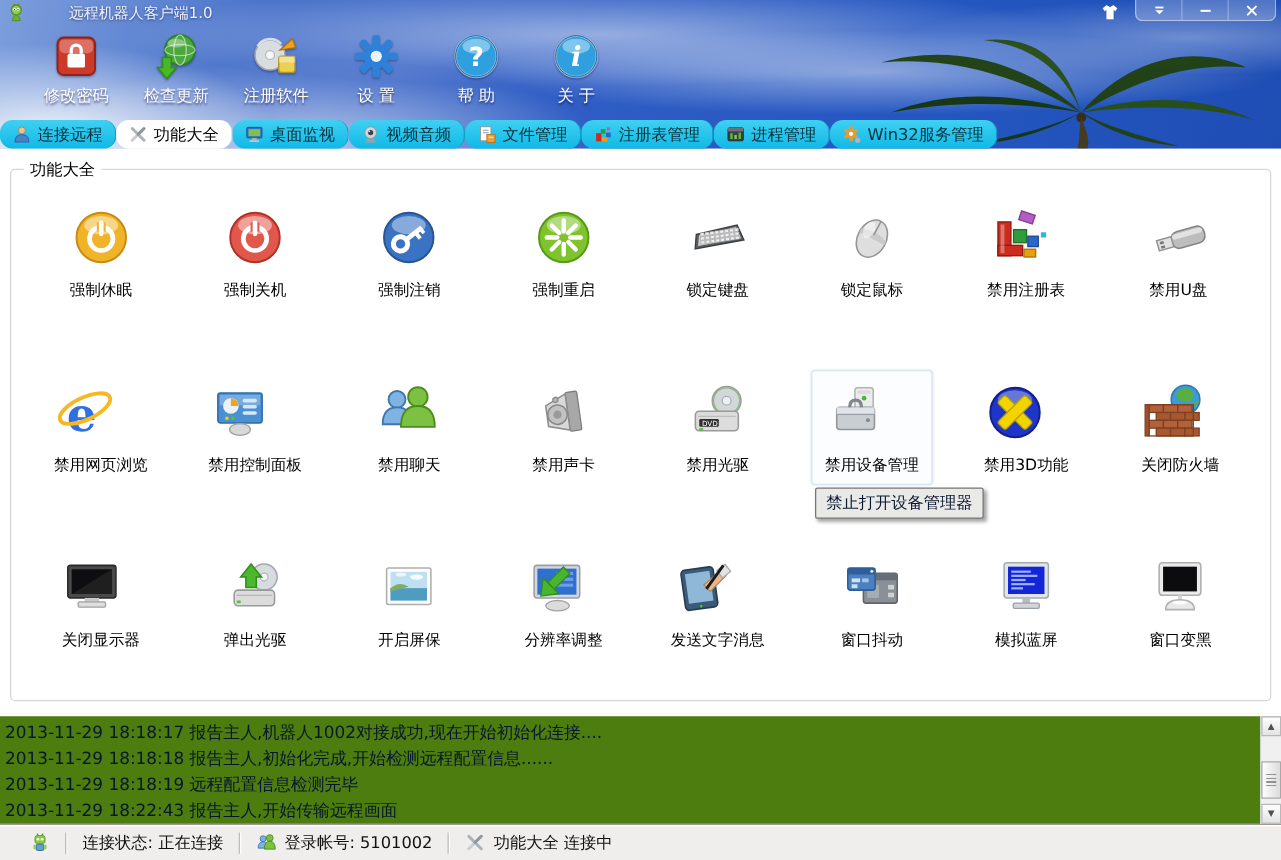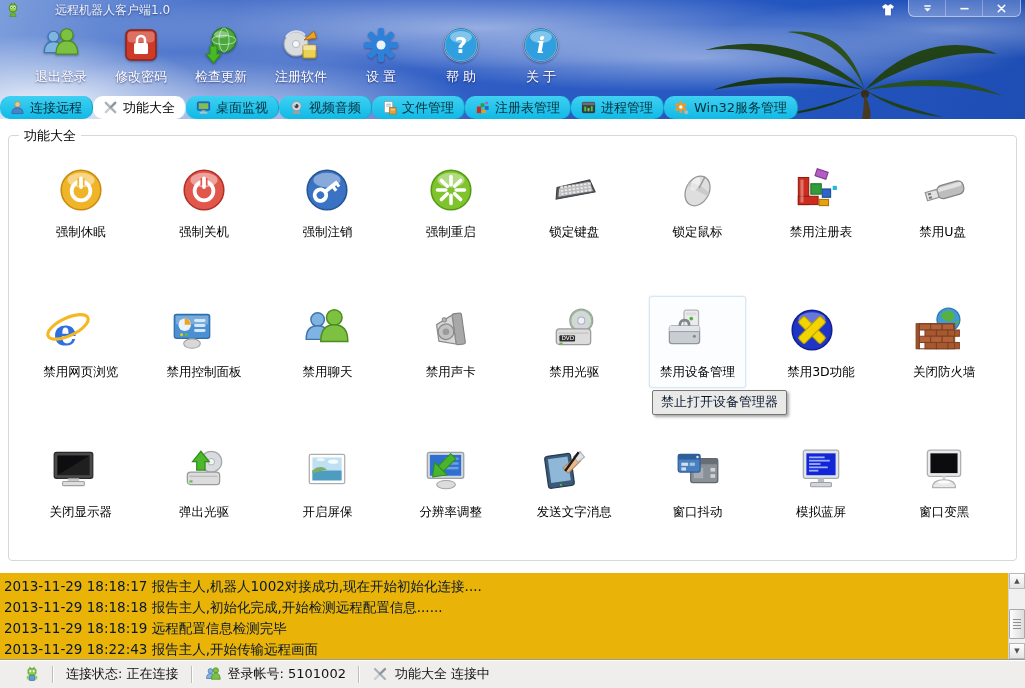--- a/index.html
+++ b/index.html
@@ -51,21 +51,21 @@
   .grid { display:grid; grid-template-columns:repeat(8,1fr); padding:20px 10px 0; }
   .cell { height:140px; display:flex; justify-content:center; cursor:pointer; }
   .cell-box { display:flex; flex-direction:column; align-items:flex-start; padding:8px 10px 6px; border:1px solid transparent; border-radius:3px; height:92px; }
   .cell-box.hovered { background:#fbfdfe; border:1px solid #d9e7f3; box-shadow:0 0 2px rgba(120,160,200,.35); }
   .gicon, .gicon svg { width:50px; height:50px; display:block; }
   .glabel { margin-top:9px; font-size:12.5px; color:#000; white-space:nowrap; }
   .tooltip { position:absolute; left:652px; top:271px; background:#e9e9e7; border:1px solid #767676; border-radius:2px;
     padding:2px 8px 3px; font-size:13px; color:#0a1830; box-shadow:2px 2px 3px rgba(0,0,0,.35); z-index:5; white-space:nowrap; }
 
   
-  .log { position:relative; height:88px; background:#eab308; border-top:2px solid #fdfdfd; }
+  .log { position:relative; height:88px; background:#4d7c0f; border-top:2px solid #fdfdfd; }
   .loglines { padding:3px 22px 0 4px; }
   .logline { font-size:13.5px; color:#06182e; line-height:21px; white-space:nowrap; }
   .scrollbar { position:absolute; right:0; top:0; bottom:0; width:17px; background:#f0f0f0; border-left:1px solid #d5d5d5; }
   .sb-btn { height:16px; display:flex; align-items:center; justify-content:center; font-size:7px; color:#505050; background:linear-gradient(#fdfdfd,#e4e4e4); border:1px solid #b8b8b8; cursor:pointer; }
   .sb-btn.down { position:absolute; bottom:0; left:0; right:0; }
   .sb-btn.up { position:absolute; top:0; left:0; right:0; }
   .sb-thumb { position:absolute; left:0; right:0; top:36px; height:30px; background:linear-gradient(90deg,#fdfdfd,#dcdcdc); border:1px solid #a8a8a8; border-radius:1px; cursor:grab; }
   .sb-thumb:before { content:""; position:absolute; left:3px; right:3px; top:9px; height:10px;
     background:repeating-linear-gradient(#909090 0 1px, transparent 1px 3px); }
 
@@ -130,29 +130,20 @@
             <svg viewBox="0 0 16 16" xmlns="http://www.w3.org/2000/svg">
               <path d="M4,4 L12,12 M12,4 L4,12" stroke="#fff" stroke-width="1.9" stroke-linecap="round"></path>
             </svg>
           </span>
       </div>
     </div>
   </header>
 
   <div class="toolbar" id="toolbar">
       <div class="tbtn">
-       <span class="ticon"><svg viewBox="0 0 48 48" xmlns="http://www.w3.org/2000/svg">
-            <circle cx="15" cy="14" r="6.5" fill="#7fb3e2" stroke="#3f74ae" stroke-width="1.4"></circle>
-   <path d="M4,33 Q4,20 15,20 Q26,20 26,33 Z" fill="#7fb3e2" stroke="#3f74ae" stroke-width="1.4"></path>
-   <circle cx="31" cy="12" r="7.5" fill="#7cc142" stroke="#4c8c1e" stroke-width="1.4"></circle>
-   <path d="M18,35 Q18,19 31,19 Q44,19 44,35 Z" fill="#7cc142" stroke="#4c8c1e" stroke-width="1.4"></path>
-          </svg></span>
-       <span class="tlabel">退出登录</span>
-     </div>
-      <div class="tbtn">
        <span class="ticon"><svg viewBox="0 0 40 40" xmlns="http://www.w3.org/2000/svg">
             <rect x="5" y="5" width="30" height="30" rx="5" fill="#cd3a28" stroke="#8e2417" stroke-width="1.5"></rect>
             <rect x="6.5" y="6.5" width="27" height="11" rx="4" fill="rgba(255,255,255,.28)"></rect>
             <rect x="13" y="18" width="14" height="11" rx="1.5" fill="#fff"></rect>
             <path d="M16,18 v-3 a4,4 0 0,1 8,0 v3" fill="none" stroke="#fff" stroke-width="2.6"></path>
           </svg></span>
        <span class="tlabel">修改密码</span>
      </div>
       <div class="tbtn">
        <span class="ticon"><svg viewBox="0 0 40 40" xmlns="http://www.w3.org/2000/svg">

